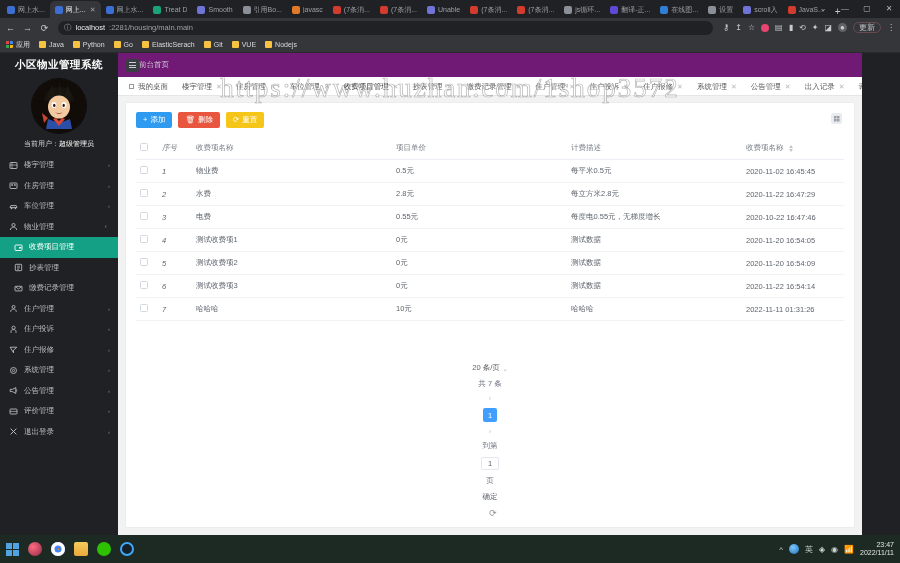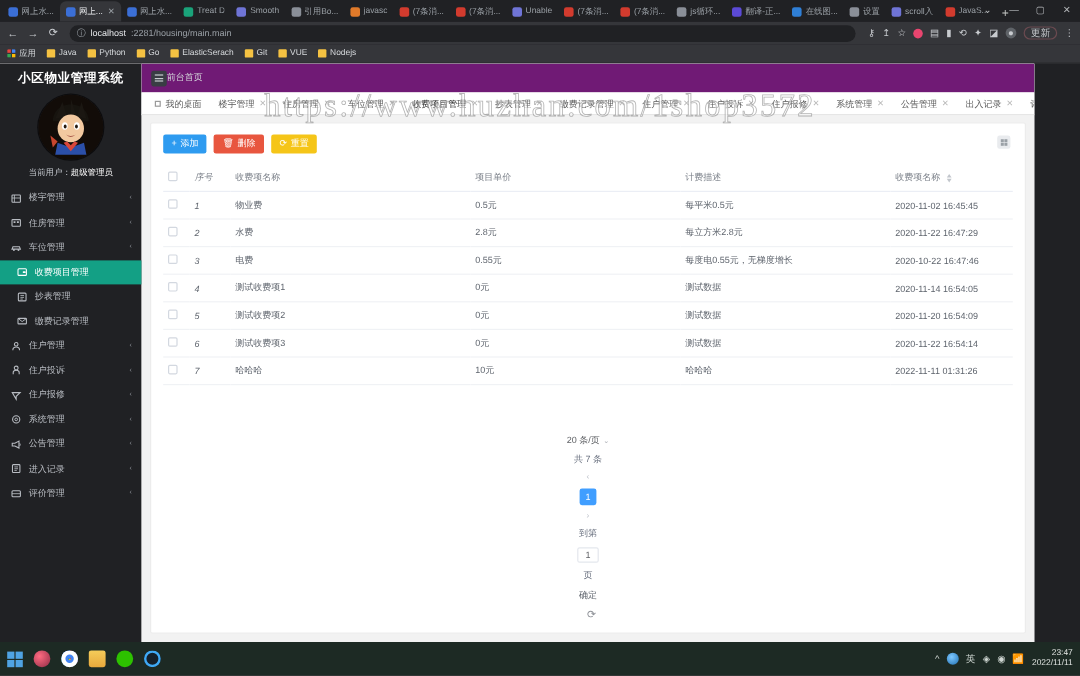--- a/index.html
+++ b/index.html
@@ -488,20 +488,30 @@
             <span class="mi-ico">
               <svg viewBox="0 0 9 9">
                 <path d="M1 5.6h7l-.8-2H1.8z" fill="none" stroke="currentColor" stroke-width="0.9"></path>
                 <circle cx="2.6" cy="6.4" r="0.8" fill="currentColor"></circle>
                 <circle cx="6.4" cy="6.4" r="0.8" fill="currentColor"></circle>
               </svg>
             </span>
             <span class="mi-label">车位管理</span>
             <span class="chev">‹</span>
           </div>
+          <div class="mi open">
+            <span class="mi-ico">
+              <svg viewBox="0 0 9 9">
+                <circle cx="4.5" cy="3" r="1.6" fill="none" stroke="currentColor" stroke-width="0.9"></circle>
+                <path d="M1.4 8c0-1.8 1.4-2.8 3.1-2.8S7.6 6.2 7.6 8" fill="none" stroke="currentColor" stroke-width="0.9"></path>
+              </svg>
+            </span>
+            <span class="mi-label">物业管理</span>
+            <span class="chev">⌄</span>
+          </div>
           <div class="mi sub active">
             <span class="mi-ico">
               <svg viewBox="0 0 9 9">
                 <rect x="1" y="2" width="7" height="5.5" rx="0.8" fill="none" stroke="currentColor" stroke-width="0.9"></rect>
                 <rect x="5" y="4" width="2.4" height="1.6" rx="0.4" fill="currentColor"></rect>
               </svg>
             </span>
             <span class="mi-label">收费项目管理</span>
           </div>
           <div class="mi sub">
@@ -567,35 +577,34 @@
                 <path d="M1.2 3.4h2.2l3.4-1.8v5.8L3.4 5.6H1.2z" fill="none" stroke="currentColor" stroke-width="0.9"></path>
                 <path d="M7.3 3.4c.7.5.7 1.7 0 2.2" fill="none" stroke="currentColor" stroke-width="0.8"></path>
               </svg>
             </span>
             <span class="mi-label">公告管理</span>
             <span class="chev">‹</span>
           </div>
           <div class="mi">
             <span class="mi-ico">
               <svg viewBox="0 0 9 9">
-                <rect x="1.4" y="1.2" width="6.2" height="6.6" rx="0.7" fill="none" stroke="currentColor" stroke-width="0.9"></rect>
-                <path d="M3 3.1h3M3 4.6h3M3 6h2" stroke="currentColor" stroke-width="0.7"></path>
-              </svg>
-            </span>
-            <span class="mi-label">进入记录</span>
-            <span class="chev">‹</span>
-          </div>
-          <div class="mi">
-            <span class="mi-ico">
-              <svg viewBox="0 0 9 9">
                 <rect x="1" y="2" width="7" height="5" rx="0.8" fill="none" stroke="currentColor" stroke-width="0.9"></rect>
                 <path d="M1 4.4h7" stroke="currentColor" stroke-width="0.7"></path>
               </svg>
             </span>
             <span class="mi-label">评价管理</span>
+            <span class="chev">‹</span>
+          </div>
+          <div class="mi">
+            <span class="mi-ico">
+              <svg viewBox="0 0 9 9">
+                <path d="M1.6 1.6l5.8 5.8M7.4 1.6L1.6 7.4" stroke="currentColor" stroke-width="1"></path>
+              </svg>
+            </span>
+            <span class="mi-label">退出登录</span>
             <span class="chev">‹</span>
           </div>
         </div>
     </div>
 
     <div class="main">
 
       <div class="topbar">
         <div class="hamburger">
             <i></i>
@@ -729,21 +738,21 @@
                   <td class="col-price">0.55元</td>
                   <td class="col-desc">每度电0.55元，无梯度增长</td>
                   <td>2020-10-22 16:47:46</td>
                 </tr>
                 <tr>
                   <td class="col-chk"><span class="chk"></span></td>
                   <td class="col-idx">4</td>
                   <td class="col-name">测试收费项1</td>
                   <td class="col-price">0元</td>
                   <td class="col-desc">测试数据</td>
-                  <td>2020-11-14 16:54:05</td>
+                  <td>2020-11-20 16:54:05</td>
                 </tr>
                 <tr>
                   <td class="col-chk"><span class="chk"></span></td>
                   <td class="col-idx">5</td>
                   <td class="col-name">测试收费项2</td>
                   <td class="col-price">0元</td>
                   <td class="col-desc">测试数据</td>
                   <td>2020-11-20 16:54:09</td>
                 </tr>
                 <tr>

